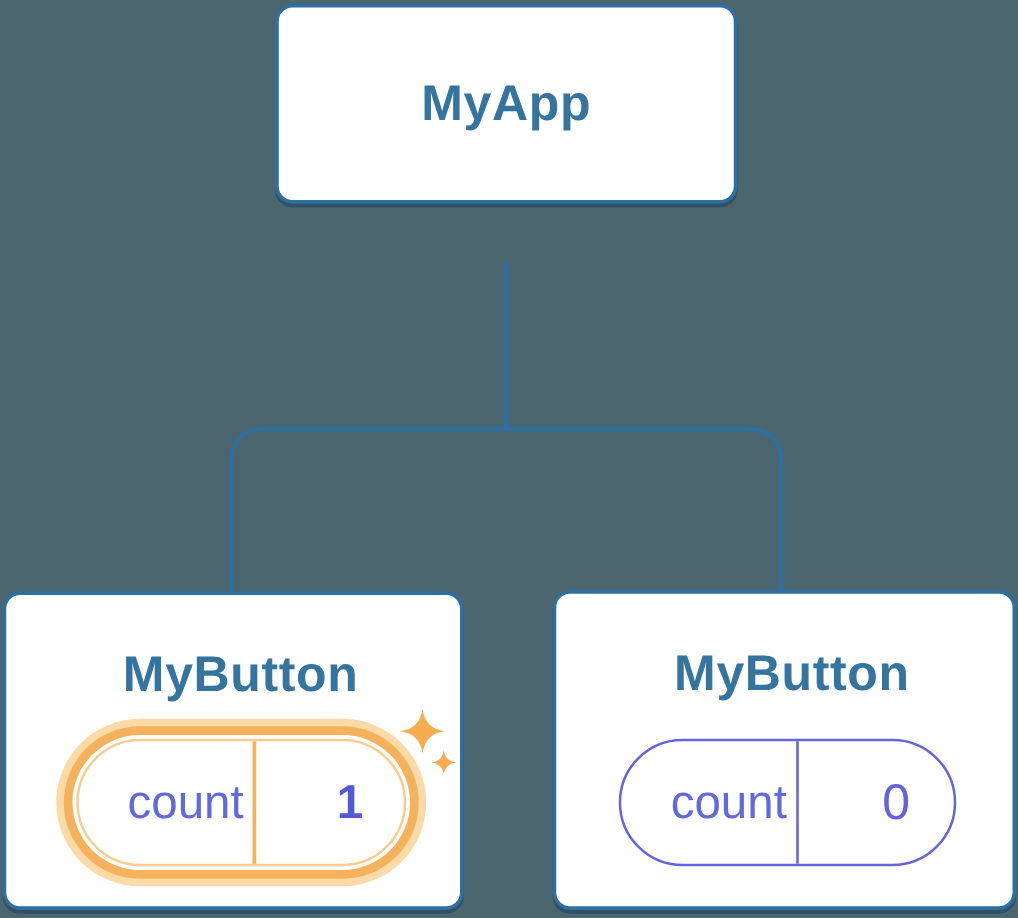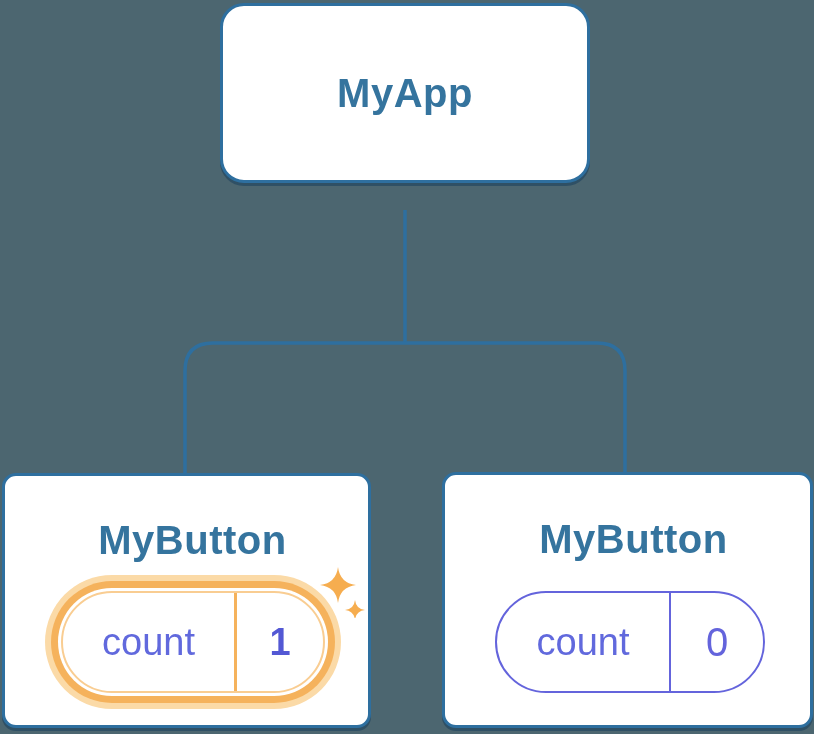--- a/index.html
+++ b/index.html
@@ -18,22 +18,22 @@
   
   .node {
     position: absolute;
     background: #ffffff;
     border: 3px solid #2e6f9f;
     border-radius: 14px;
     box-shadow: 0 3px 0 rgba(23, 62, 92, 0.55);
     box-sizing: border-box;
   }
   .node-root {
-    left: 220px; top: 3px; width: 370px; height: 180px;
-    display: flex; align-items: center; justify-content: center; border-radius: 24px;
+    left: 220px; top: 3px; width: 370px; height: 160px;
+    display: flex; align-items: center; justify-content: center;
   }
   .node-child-left  { left: 2px;   top: 473px; width: 369px; height: 255px; }
   .node-child-right { left: 442px; top: 472px; width: 371px; height: 256px; }
 
   .node-title {
     color: #35749e;
     font-size: 40px;
     font-weight: 700;
     letter-spacing: 0.5px;
     white-space: nowrap;
@@ -62,20 +62,21 @@
     border: 2px solid #f9cd92;
     box-shadow:
       0 0 0 3px #ffffff,
       0 0 0 10px #f5b25c,
       0 0 0 16px #fbdaa7;
   }
   .pill-name, .pill-value {
     display: flex; align-items: center; justify-content: center;
     font-size: 38px;
     color: #6169dd;
+    padding-left: 32px;
   }
   .pill-name { flex: 1 1 auto; }
   .pill-value { flex: 0 0 auto; }
   .pill-highlight .pill-value { width: 86px; font-weight: 700; color: #5358d4; }
   .pill-plain .pill-value { width: 92px; font-size: 40px; color: #6464dc; }
   .pill-divider { flex: 0 0 auto; }
   .pill-highlight .pill-divider { width: 3px; background: #f5b25c; }
   .pill-plain .pill-divider { width: 2px; background: #6464dc; }
 
   .sparkles {

